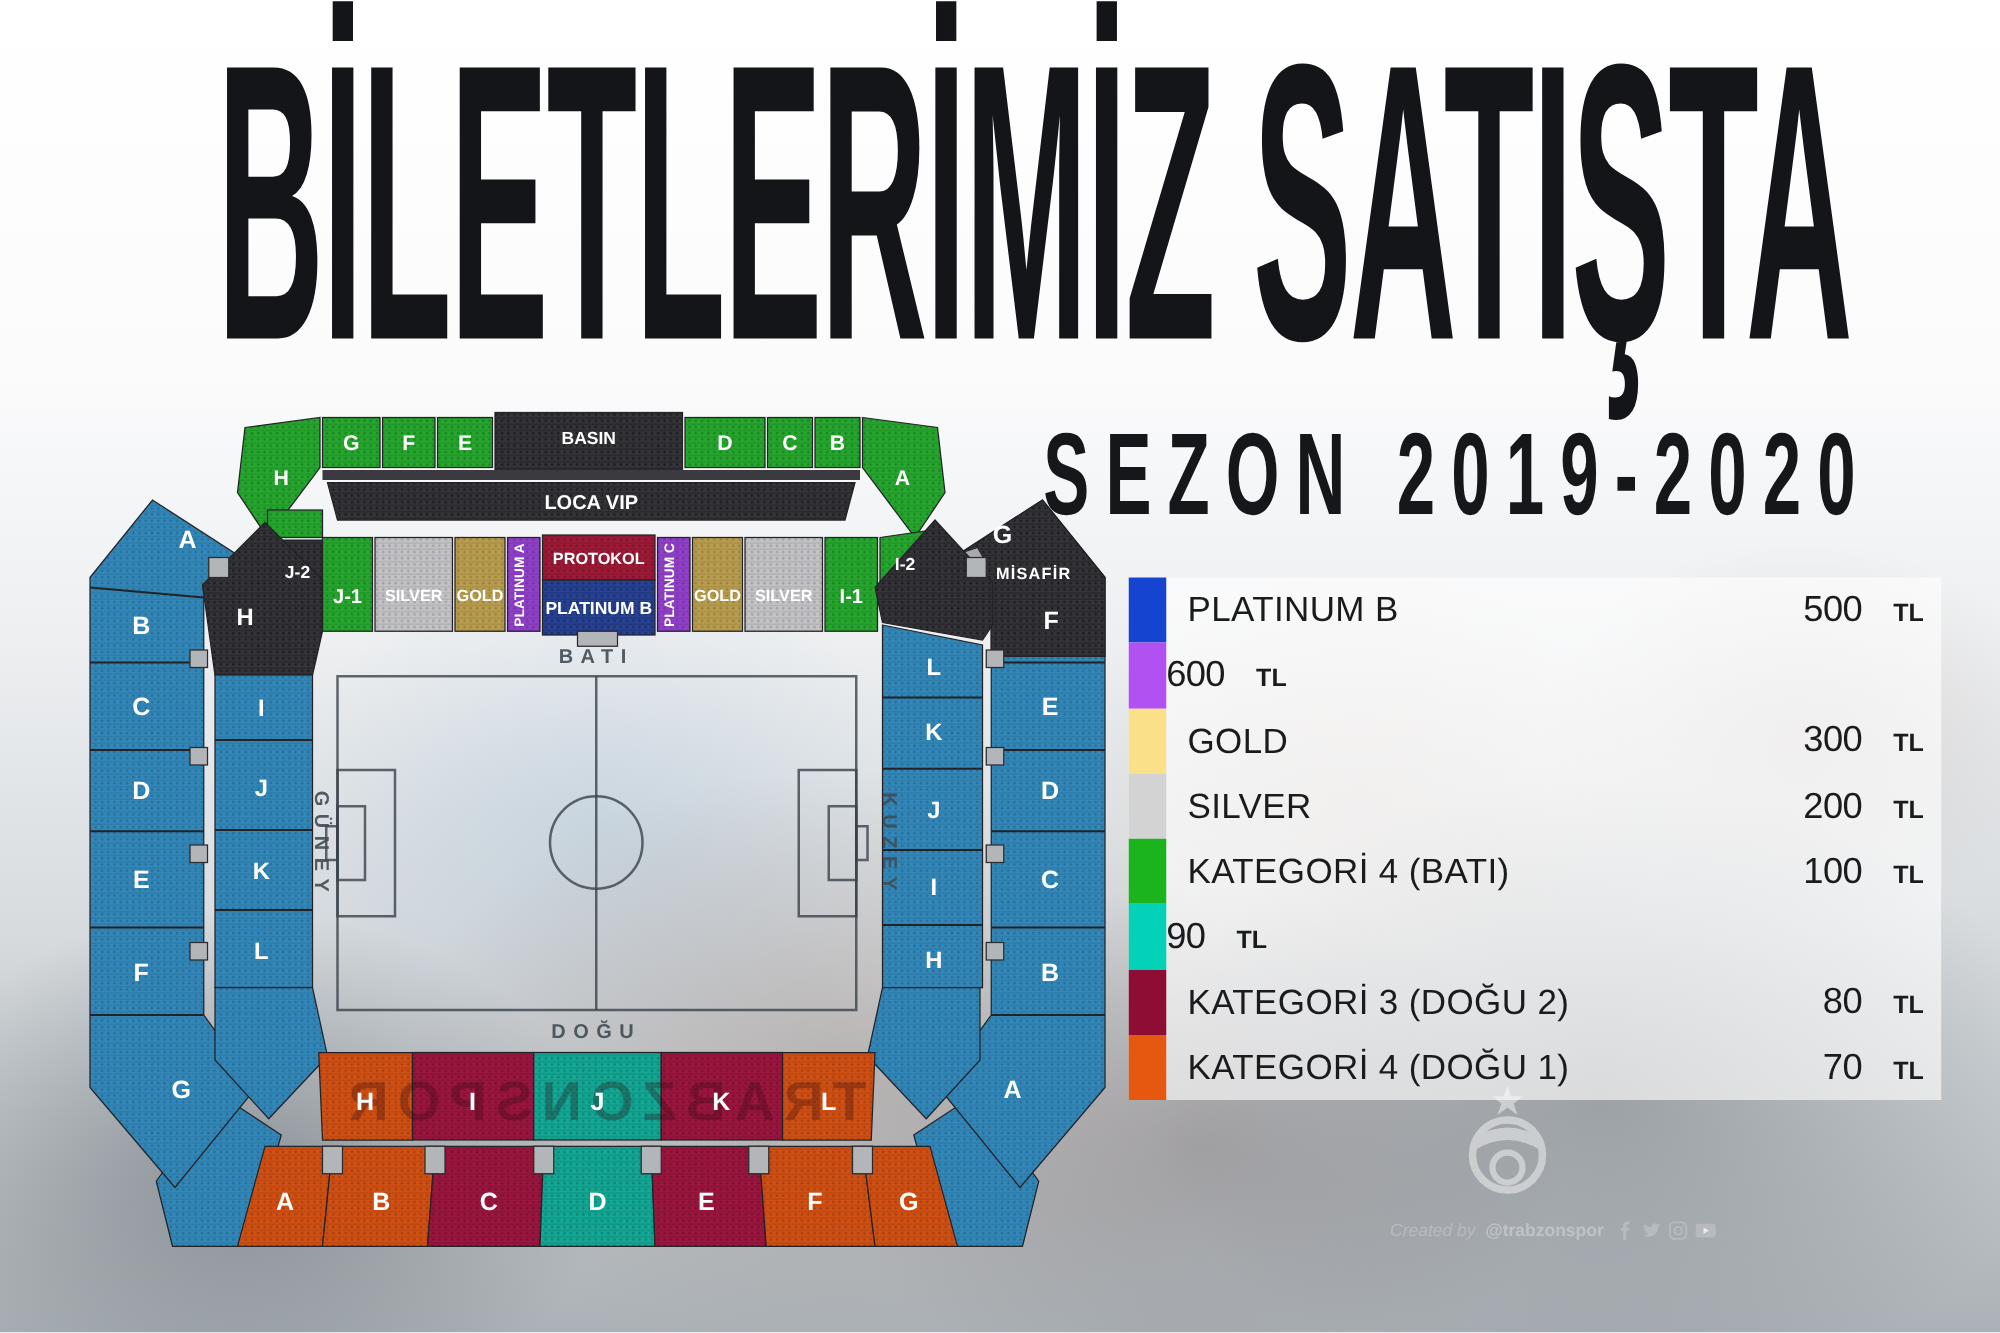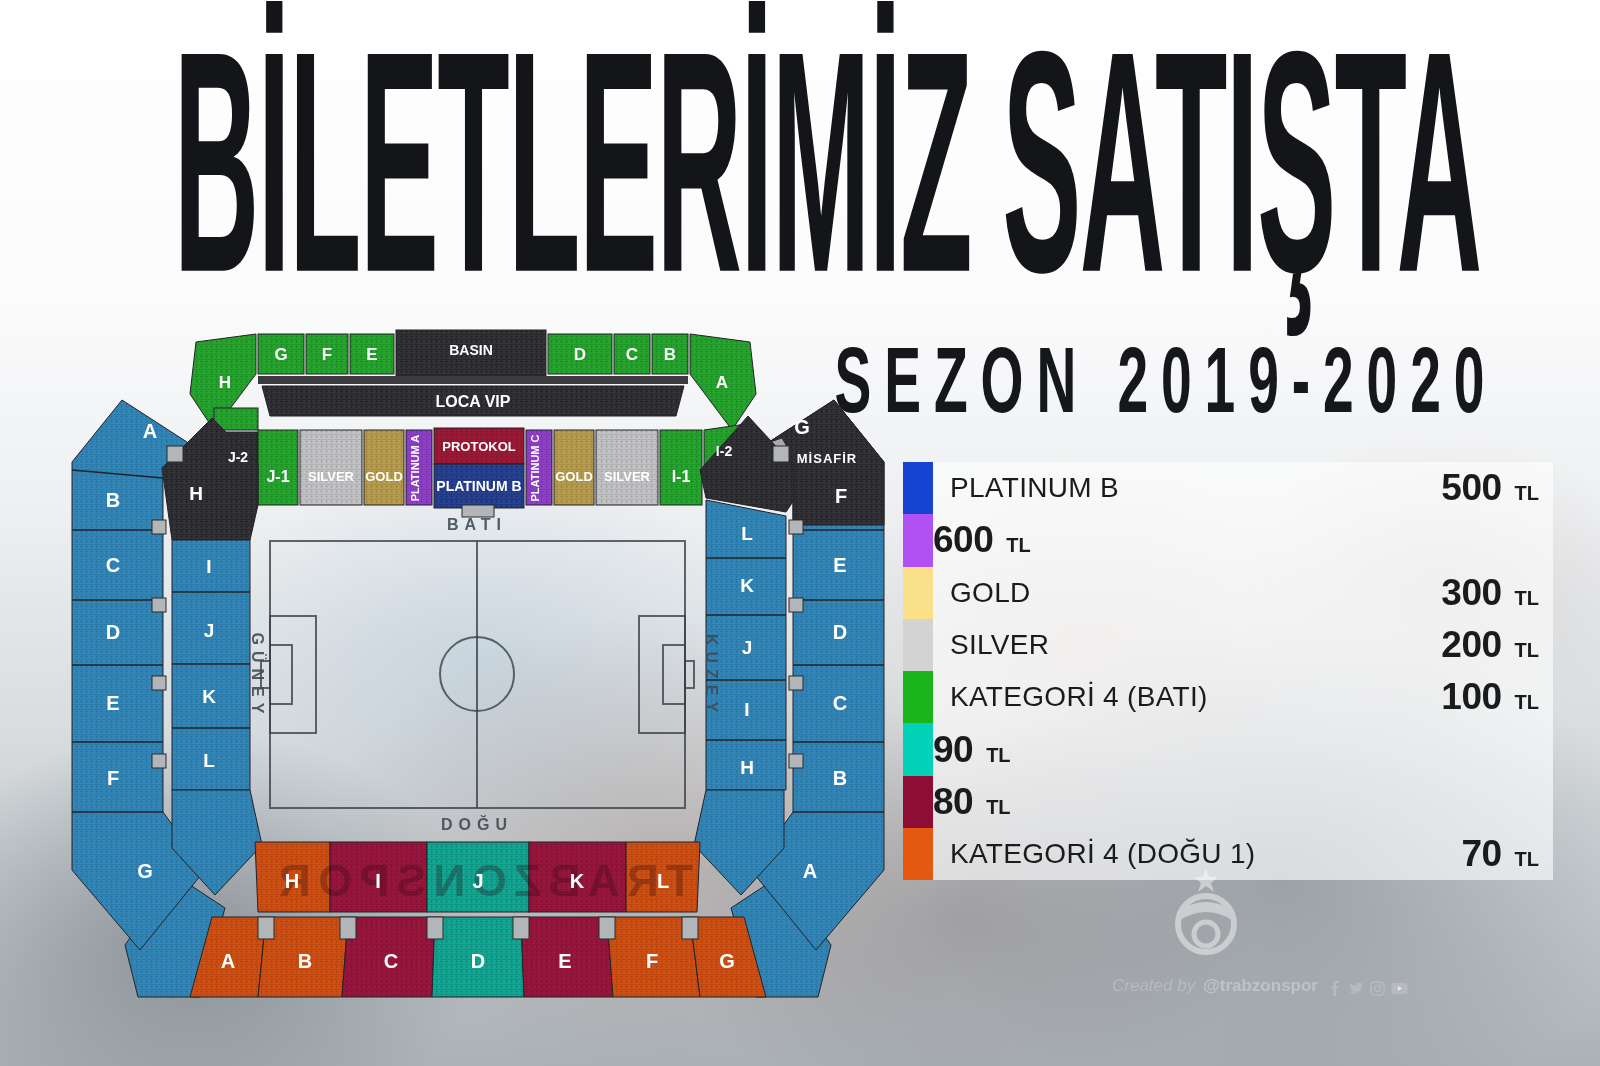--- a/index.html
+++ b/index.html
@@ -21,34 +21,34 @@
     color:#141518;transform:scale(0.79,2.10);transform-origin:50% 0;letter-spacing:-2px;}
   .subtitle-wrap{right:103px;top:334px;}
   .subtitle{display:inline-block;white-space:nowrap;font-weight:bold;font-size:60px;line-height:1;
     color:#16171a;letter-spacing:14px;transform:scale(0.92,1.55);transform-origin:100% 0;}
   
   .legend{left:903px;top:462px;width:650px;background:rgba(255,255,255,.62);}
   .lrow{display:flex;align-items:center;height:52.3px;}
   .sw{width:30px;height:52.3px;flex:0 0 30px;}
   .llabel{flex:1;margin-left:17px;font-size:28px;color:#1a1b1d;letter-spacing:.3px;}
   .lprice{display:flex;align-items:baseline;padding-right:14px;}
-  .pnum{font-size:37px;font-weight:bold;color:#1a1b1d;letter-spacing:-.5px;}
-  .punit{font-size:20px;font-weight:bold;color:#1a1b1d;margin-left:13px;}
+  .pnum{font-size:29px;font-weight:normal;color:#1a1b1d;letter-spacing:-.5px;}
+  .punit{font-size:20px;font-weight:bold;color:#1a1b1d;margin-left:25px;}
   
   svg text{font-family:"Liberation Sans",sans-serif;font-weight:bold;fill:#ffffff;text-anchor:middle;}
   .sl13{font-size:13px;} .sl14{font-size:14px;} .sl16{font-size:16px;}
   .sl17{font-size:17px;} .sl19{font-size:19px;} .sl20{font-size:20px;} .sl11{font-size:11px;}
   .dir{fill:#414c55;font-size:16px;letter-spacing:6px;opacity:.9;}
   .wm{fill:#2e0a12;opacity:.30;font-size:44px;letter-spacing:16px;}
   .sec{stroke:#232327;stroke-width:1;}
   .gate{fill:#b3b6b9;stroke:#2b2b2e;stroke-width:1;}
   .pitch{fill:none;stroke:#39424a;stroke-width:2;opacity:.8;}
   
   .logo{left:1158px;top:862px;opacity:.45;}
-  .credit{left:1112px;top:976px;display:flex;align-items:flex-end;color:#b7bbbf;font-size:17px;}
+  .credit{left:1112px;top:976px;display:flex;align-items:center;color:#b7bbbf;font-size:14px;}
   .credit .by{font-style:italic;}
   .credit .handle{font-weight:bold;margin-left:8px;color:#bfc3c7;}
   .icons{display:flex;align-items:center;margin-left:9px;gap:6px;}
   .icons svg{display:block;}
 </style>
 </head>
 <body>
 
 <div id="page">
 
@@ -353,20 +353,21 @@
       </div>
     <div class="lrow">
         <div class="sw" style="background-color: rgb(3, 210, 184);"></div>
         <div class="lprice">
           <span class="pnum">90</span>
           <span class="punit">TL</span>
         </div>
       </div>
     <div class="lrow">
         <div class="sw" style="background-color: rgb(141, 13, 52);"></div>
+        <div class="llabel">KATEGORİ 3 (DOĞU 2)</div>
         <div class="lprice">
           <span class="pnum">80</span>
           <span class="punit">TL</span>
         </div>
       </div>
     <div class="lrow">
         <div class="sw" style="background-color: rgb(229, 88, 16);"></div>
         <div class="llabel">KATEGORİ 4 (DOĞU 1)</div>
         <div class="lprice">
           <span class="pnum">70</span>

